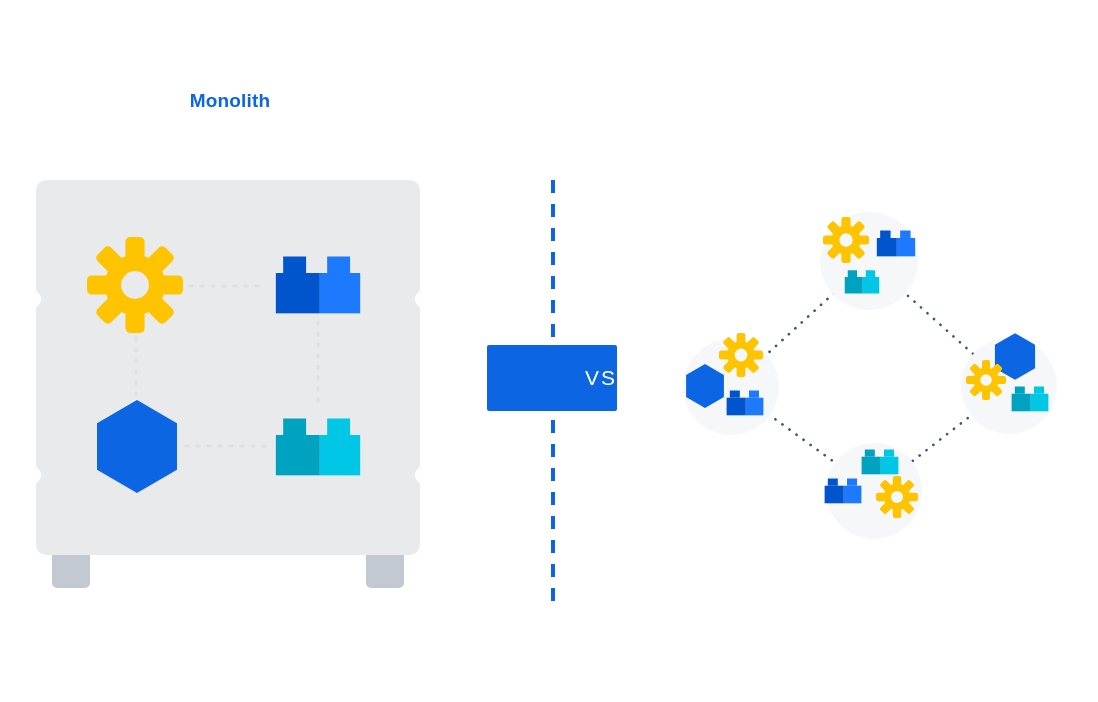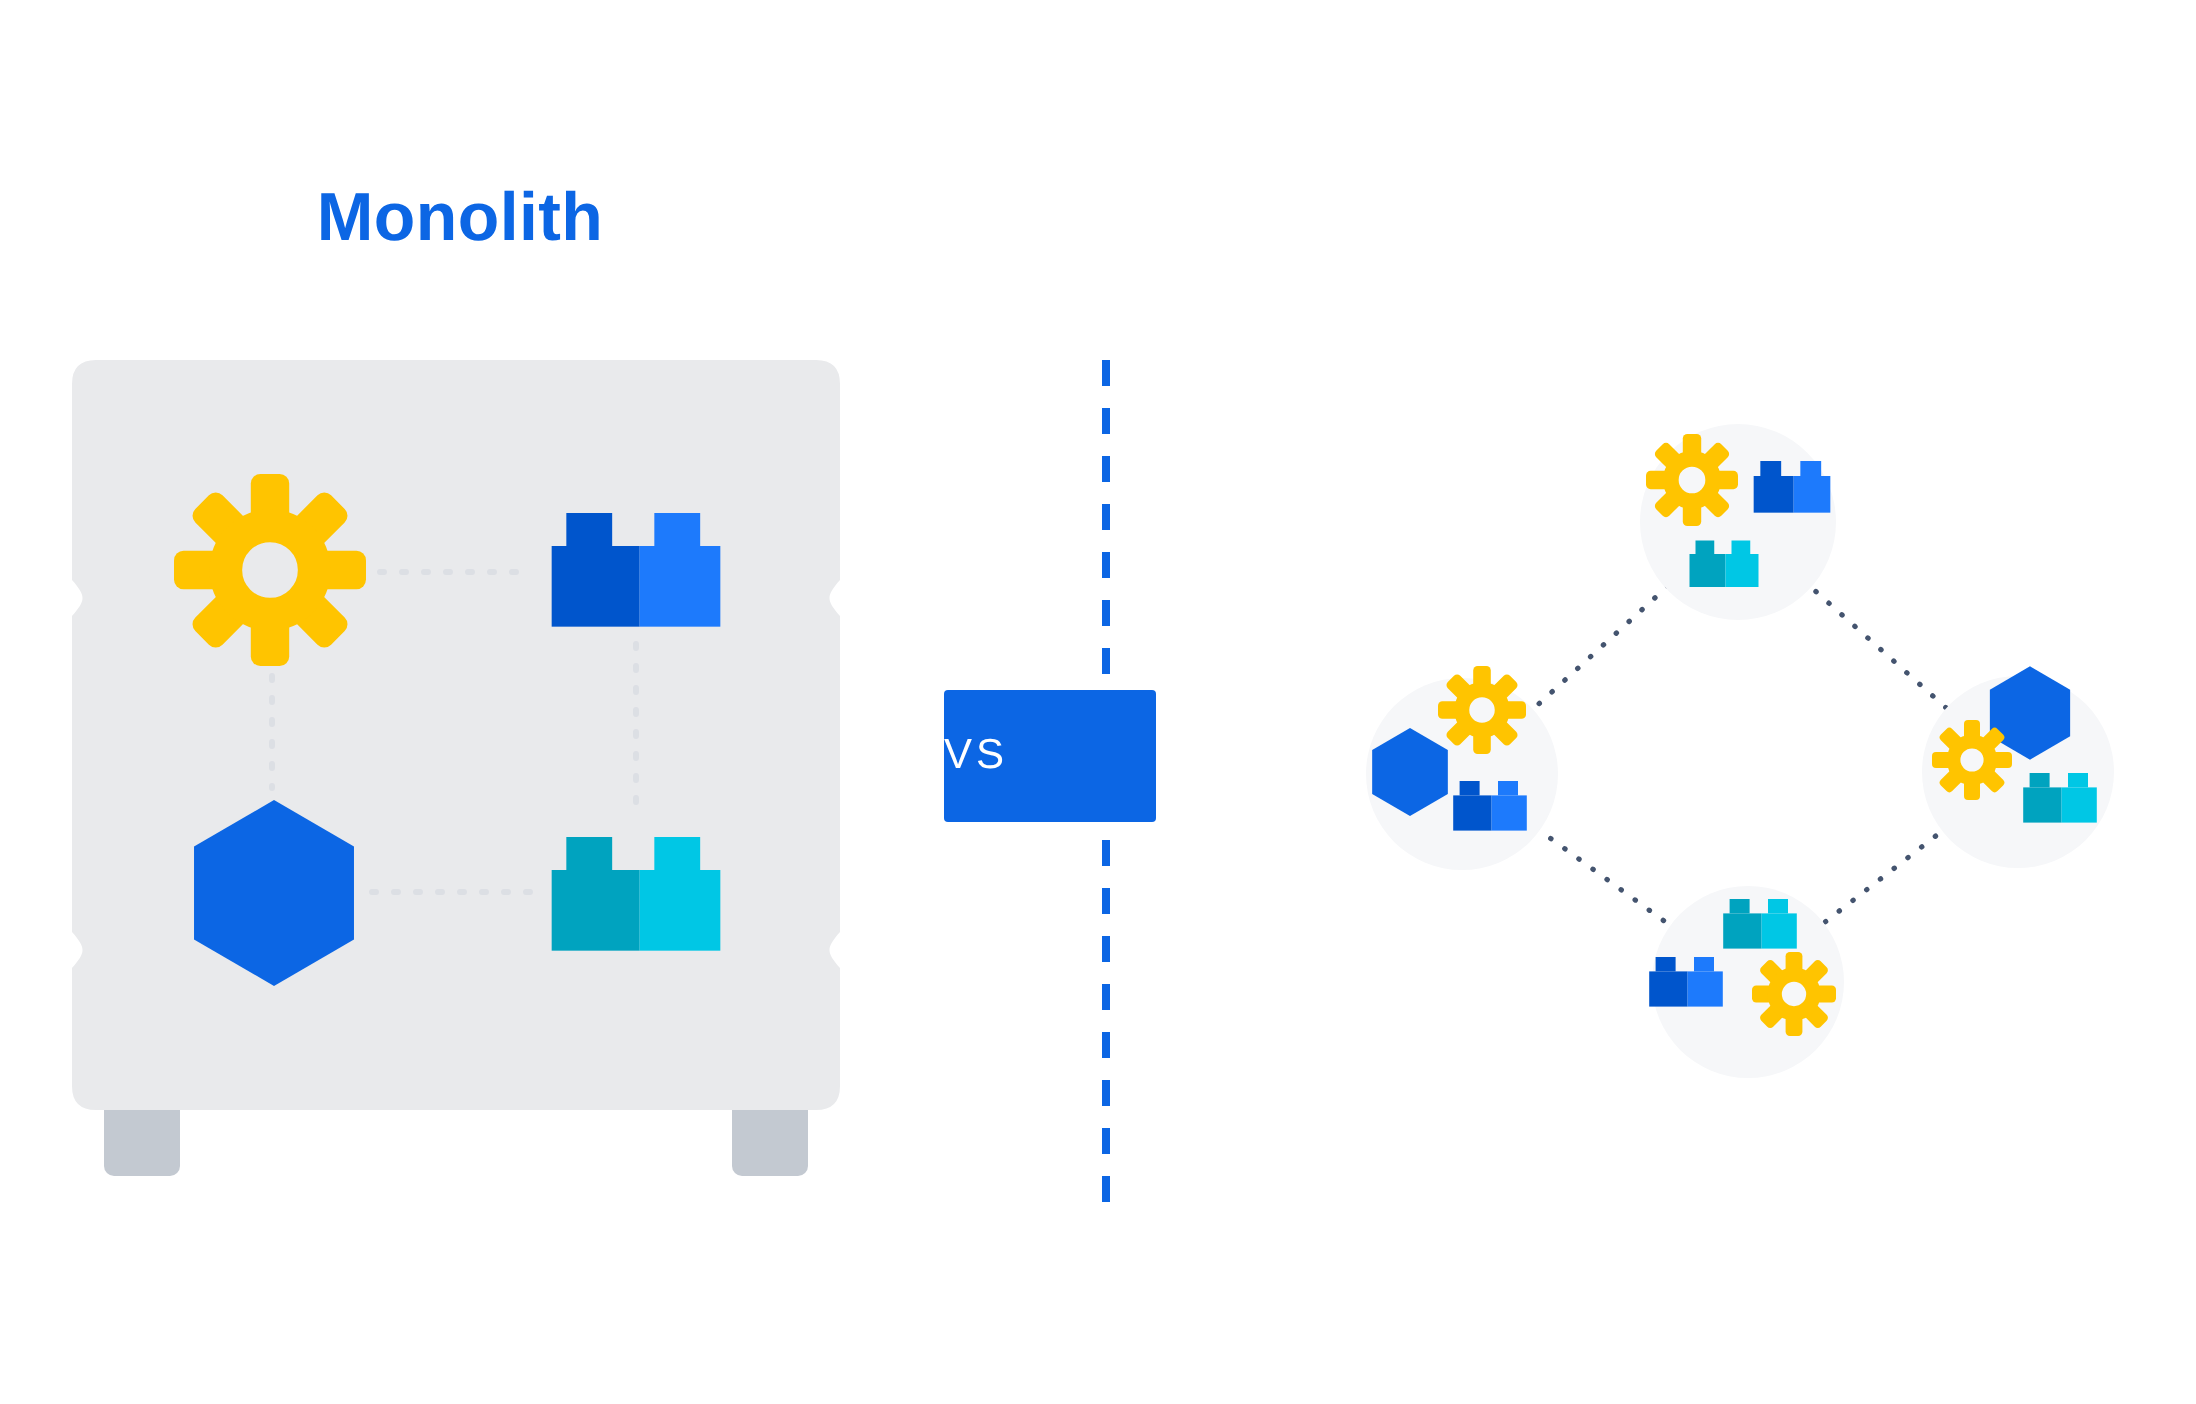--- a/index.html
+++ b/index.html
@@ -23,32 +23,32 @@
   *{margin:0;padding:0;box-sizing:border-box;}
   html,body{background:#ffffff;}
   body{
     width:1098px;height:702px;overflow:hidden;
     font-family:"Liberation Sans", sans-serif;
     position:relative;
   }
   .canvas{position:absolute;inset:0;background:#ffffff;}
   .title{
     position:absolute;top:90px;
-    font-size:34px;font-weight:bold;letter-spacing:.2px;
+    font-size:19px;font-weight:bold;letter-spacing:.2px;
     color:var(--title-blue);text-align:center;
   }
   .title-left{left:20px;width:420px;}
   .title-right{left:660px;width:420px;}
   .monolith-svg{position:absolute;left:0;top:180px;}
   .micro-svg{position:absolute;left:640px;top:200px;}
   .divider-svg{position:absolute;left:549px;top:178px;}
   .vs-box{
-    position:absolute;left:472px;top:345px;width:106px;height:66px;
+    position:absolute;left:487px;top:345px;width:130px;height:66px;
     background:var(--vs-blue);border-radius:2px;
-    display:flex;align-items:center;justify-content:flex-start;
+    display:flex;align-items:center;justify-content:flex-end;
   }
   .vs-box span{
     color:#ffffff;font-size:21px;font-weight:500;letter-spacing:2px;
   }
   .brick-blue{--bd:var(--brick-blue-dark);--bl:var(--brick-blue-light);}
   .brick-cyan{--bd:var(--brick-cyan-dark);--bl:var(--brick-cyan-light);}
   .mono-link{stroke:var(--monolith-connector);stroke-width:3;stroke-dasharray:2 9;stroke-linecap:round;fill:none;}
   .micro-link{stroke:var(--microservice-connector);stroke-width:2.6;stroke-dasharray:.2 8.5;stroke-linecap:round;fill:none;}
   .service-circle{fill:var(--service-circle);}
 </style>

